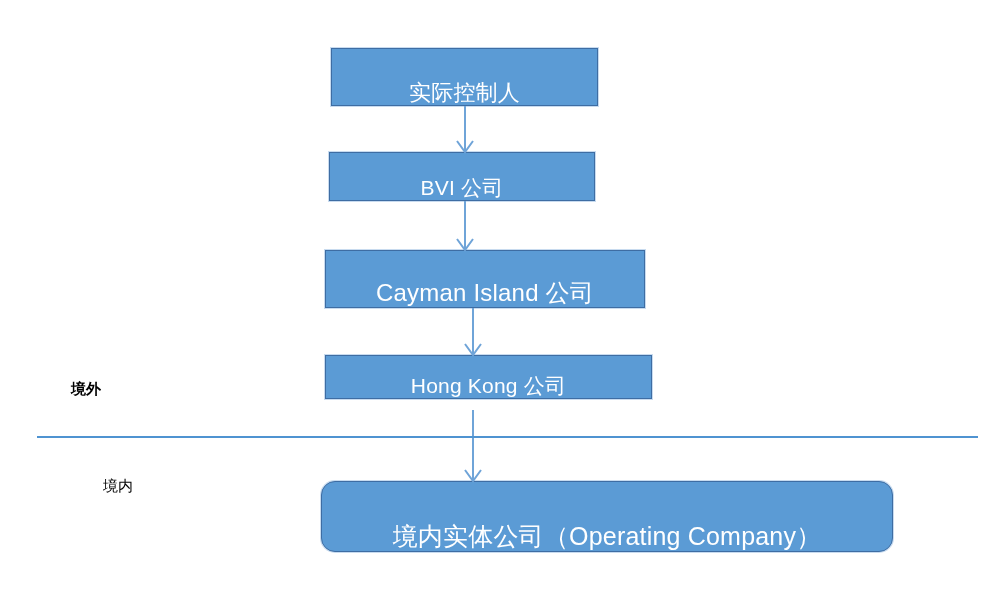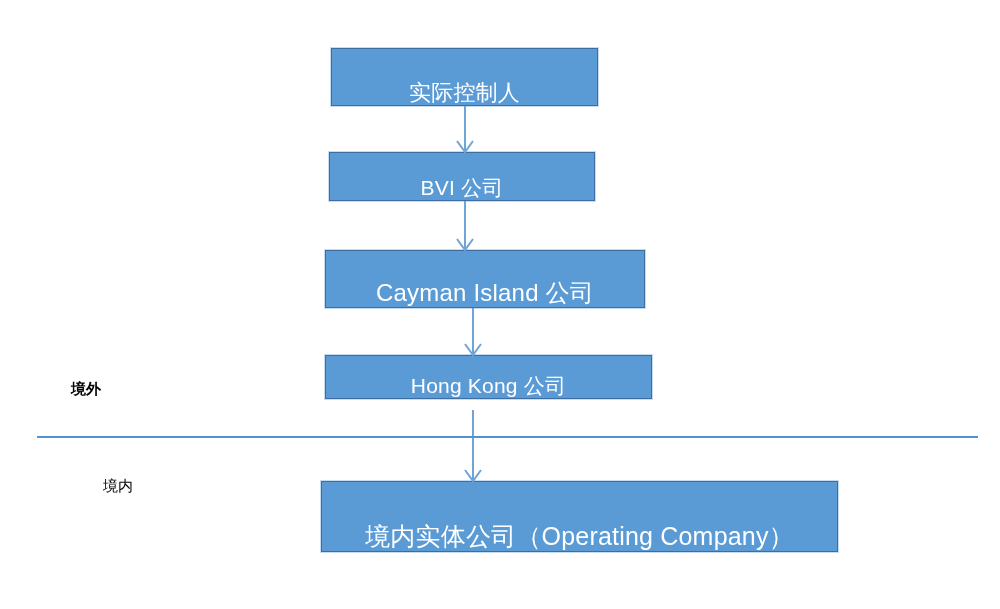--- a/index.html
+++ b/index.html
@@ -34,21 +34,21 @@
     font-family: "Liberation Sans", "DejaVu Sans", sans-serif;
   }
   .node-shadow {
     box-shadow: 0 0 0 1px rgba(155, 190, 225, 0.55);
   }
   
   #node-controller  { left: 331px; top: 48px;  width: 267px; height: 58px; font-size: 22px; }
   #node-bvi         { left: 329px; top: 152px; width: 266px; height: 49px; font-size: 21px; }
   #node-cayman      { left: 325px; top: 250px; width: 320px; height: 58px; font-size: 24px; }
   #node-hongkong    { left: 325px; top: 355px; width: 327px; height: 44px; font-size: 21px; }
-  #node-operating   { left: 321px; top: 481px; width: 517px; height: 71px; font-size: 25px; }
+  #node-operating   { left: 321px; top: 481px; width: 572px; height: 71px; font-size: 25px; border-radius: 14px; }
 
   
   .connector {
     position: absolute;
     pointer-events: none;
   }
   .connector svg { display: block; overflow: visible; }
 
   
   #divider {

